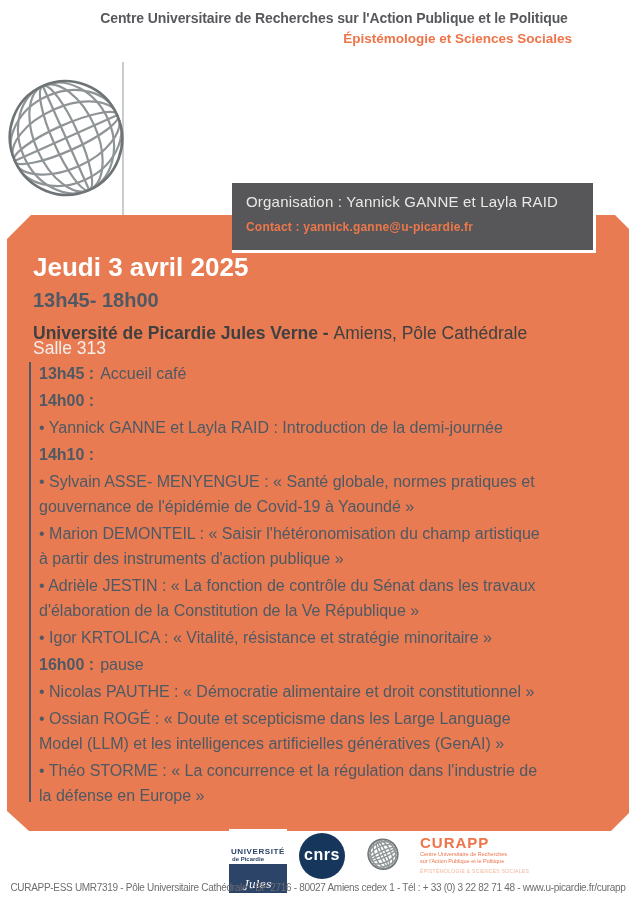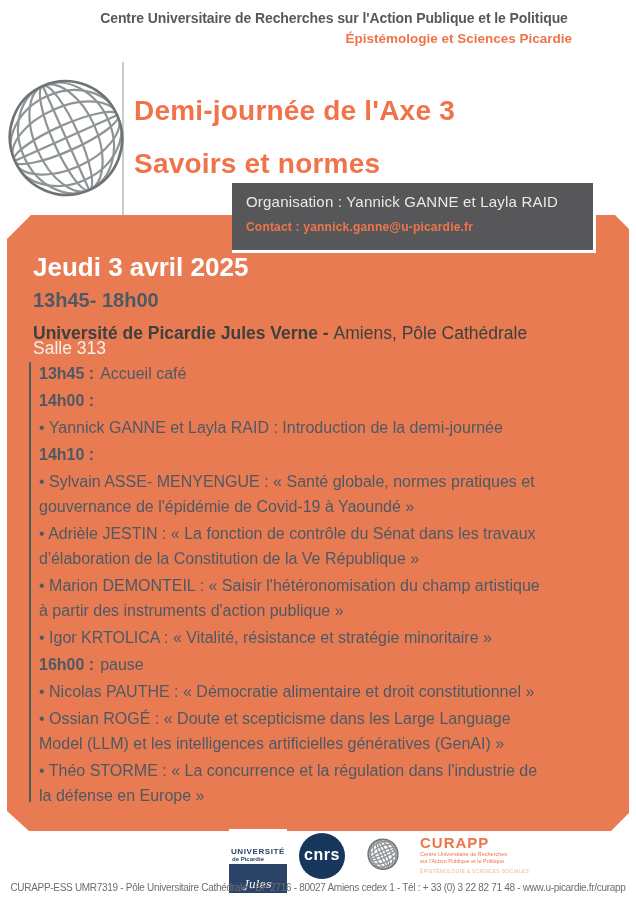--- a/index.html
+++ b/index.html
@@ -54,21 +54,21 @@
   
   .footer{position:absolute;left:0;top:882px;width:636px;text-align:center;
     font-size:10px;color:#6D6E70;letter-spacing:-0.3px;}
 </style>
 </head>
 <body>
 
 <div class="poster">
 
   <div class="hdr1">Centre Universitaire de Recherches sur  l'Action Publique et le Politique</div>
-  <div class="hdr2">Épistémologie et Sciences Picardie</div>
+  <div class="hdr2">Épistémologie et Sciences Sociales</div>
 
   <div class="vline-top"></div>
   <svg class="globe-main" width="124" height="158" viewBox="0 0 124 158">
     <defs>
       <clipPath id="gclip">
           <circle cx="62" cy="80" r="57"></circle>
         </clipPath>
     </defs>
     <g transform="rotate(-24 62 80)">
       <g clip-path="url(#gclip)" fill="none" stroke="#8F9496" stroke-width="2.2">
@@ -78,24 +78,20 @@
         <line x1="62" y1="23" x2="62" y2="137"></line>
         <ellipse cx="62" cy="80" rx="57" ry="13"></ellipse>
         <ellipse cx="62" cy="80" rx="57" ry="31"></ellipse>
         <ellipse cx="62" cy="80" rx="57" ry="46"></ellipse>
         <line x1="5" y1="80" x2="119" y2="80"></line>
       </g>
       <ellipse cx="62" cy="80" rx="56" ry="57" fill="none" stroke="#6E7476" stroke-width="2.6"></ellipse>
     </g>
   </svg>
 
-  <div class="title">
-    <div>Demi-journée de l'Axe 3</div>
-    <div>Savoirs et normes</div>
-  </div>
 
   <div class="orgbox">
     <div class="orgline1">Organisation : Yannick GANNE et Layla RAID</div>
     <div class="orgline2">Contact : yannick.ganne@u-picardie.fr</div>
   </div>
 
   <div class="panel">
     <div class="ev-date">Jeudi 3 avril 2025</div>
     <div class="ev-time">13h45- 18h00</div>
     <div class="ev-venue">
@@ -110,26 +106,26 @@
       <div class="pl"><span class="pt">14h00 :</span><span></span></div>
       <div class="pl">
           <div>• Yannick GANNE et Layla RAID : Introduction de la demi-journée</div>
         </div>
       <div class="pl"><span class="pt">14h10 :</span><span></span></div>
       <div class="pl">
           <div>• Sylvain ASSE- MENYENGUE : « Santé globale, normes pratiques et</div>
           <div>gouvernance de l'épidémie de Covid-19 à Yaoundé »</div>
         </div>
       <div class="pl">
+          <div>• Marion DEMONTEIL : « Saisir l'hétéronomisation du champ artistique</div>
+          <div>à partir des instruments d'action publique »</div>
+        </div>
+      <div class="pl">
           <div>• Adrièle JESTIN : « La fonction de contrôle du Sénat dans les travaux</div>
           <div>d'élaboration de la Constitution de la Ve République »</div>
-        </div>
-      <div class="pl">
-          <div>• Marion DEMONTEIL : « Saisir l'hétéronomisation du champ artistique</div>
-          <div>à partir des instruments d'action publique »</div>
         </div>
       <div class="pl">
           <div>• Igor KRTOLICA : « Vitalité, résistance et stratégie minoritaire »</div>
         </div>
       <div class="pl"><span class="pt">16h00 :</span><span>pause</span></div>
       <div class="pl">
           <div>• Nicolas PAUTHE : « Démocratie alimentaire et droit constitutionnel »</div>
         </div>
       <div class="pl">
           <div>• Ossian ROGÉ : « Doute et scepticisme dans les Large Language</div>

